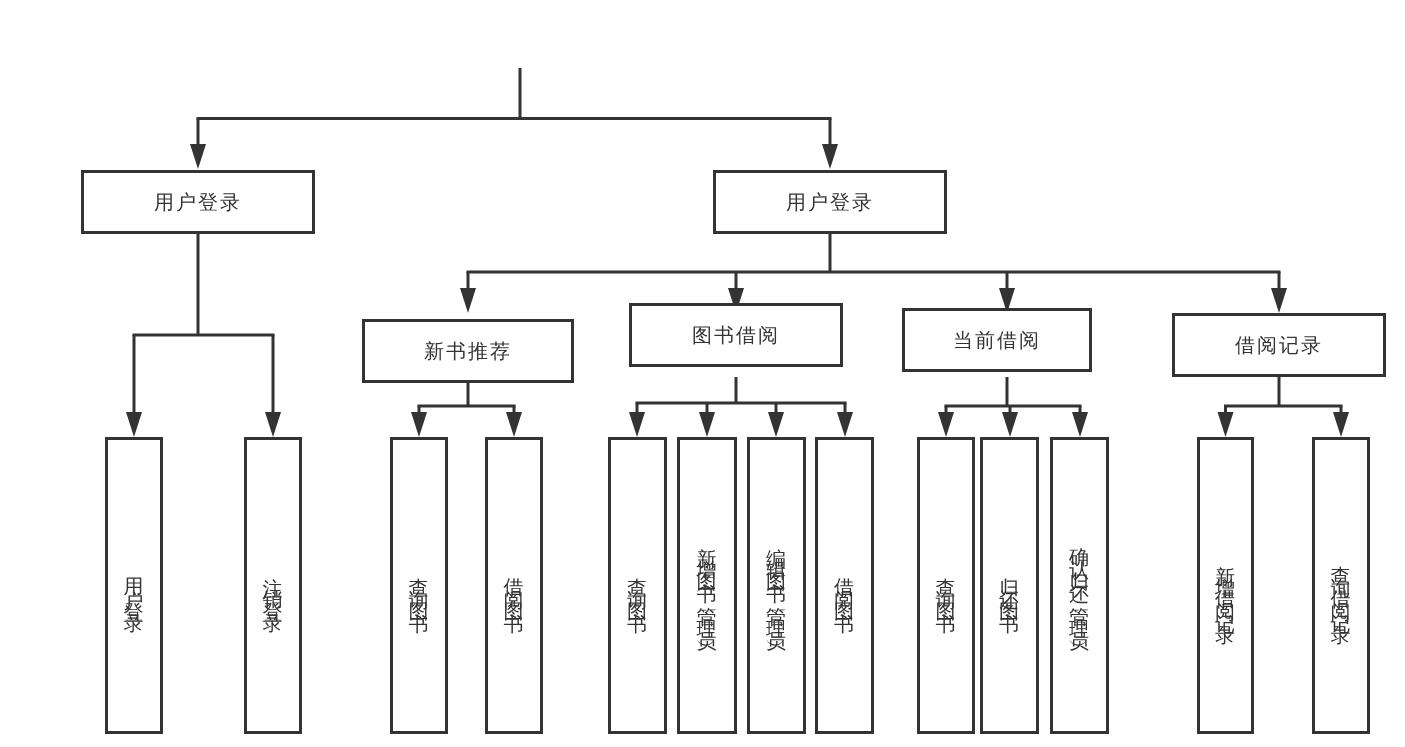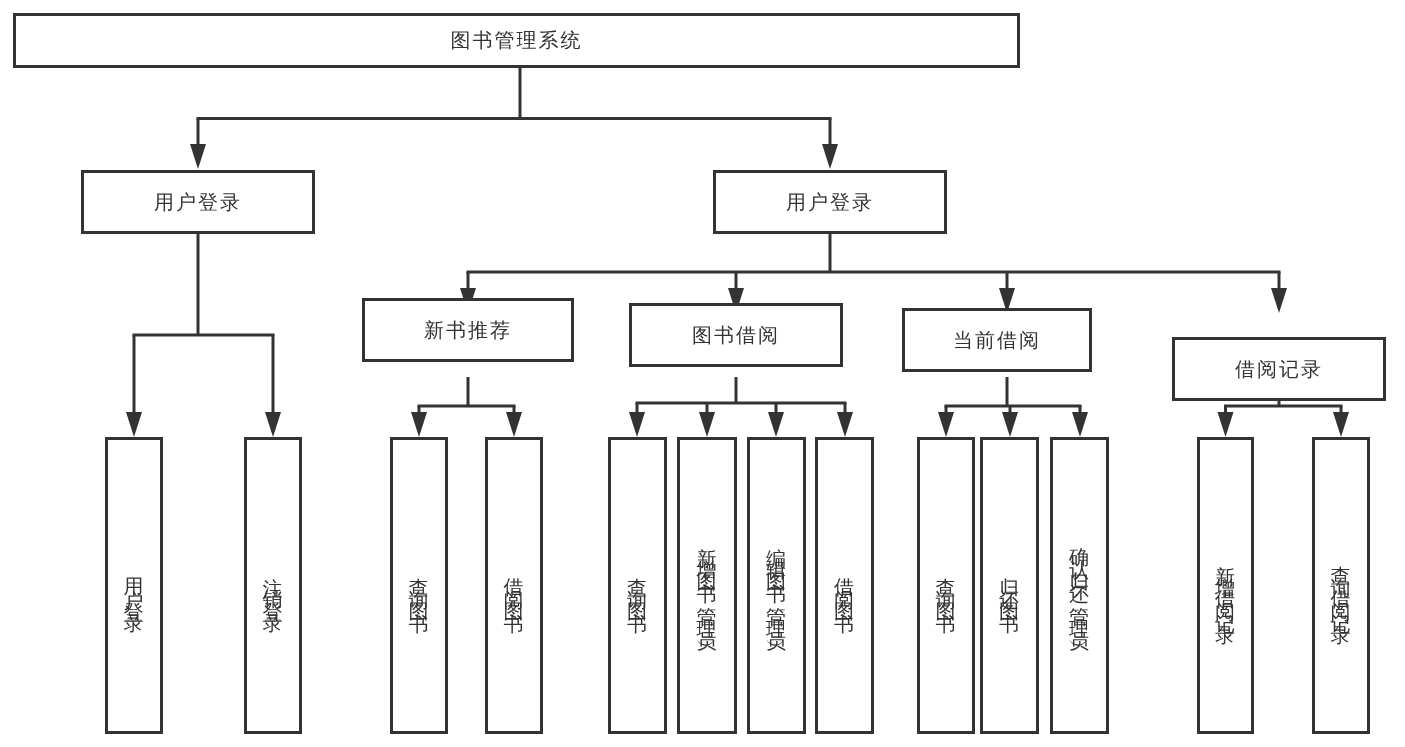--- a/index.html
+++ b/index.html
@@ -114,41 +114,38 @@
       <path d="M776 437 L768 412 L784 412 Z"></path>
       <path d="M845 437 L837 412 L853 412 Z"></path>
       <path d="M946 437 L938 412 L954 412 Z"></path>
       <path d="M1010 437 L1002 412 L1018 412 Z"></path>
       <path d="M1080 437 L1072 412 L1088 412 Z"></path>
       <path d="M1225.5 437 L1217.5 412 L1233.5 412 Z"></path>
       <path d="M1341 437 L1333 412 L1349 412 Z"></path>
     </g>
   </svg>
 
-  <div class="box hbox" style="left:13px; top:13px; width:1007px; height:55px;">
-    <span>图书管理系统</span>
-  </div>
 
   <div class="box hbox" style="left:81px; top:170px; width:234px; height:64px;">
     <span>用户登录</span>
   </div>
   <div class="box hbox" style="left:713px; top:170px; width:234px; height:64px;">
     <span>用户登录</span>
   </div>
 
-  <div class="box hbox" style="left:362px; top:298px; width:212px; height:64px;">
+  <div class="box hbox" style="left:362px; top:319px; width:212px; height:64px;">
     <span>新书推荐</span>
   </div>
   <div class="box hbox" style="left:629px; top:303px; width:214px; height:64px;">
     <span>图书借阅</span>
   </div>
   <div class="box hbox" style="left:902px; top:308px; width:190px; height:64px;">
     <span>当前借阅</span>
   </div>
-  <div class="box hbox" style="left:1172px; top:313px; width:214px; height:64px;margin-top:24px;">
+  <div class="box hbox" style="left:1172px; top:313px; width:214px; height:64px;">
     <span>借阅记录</span>
   </div>
 
   <div class="box vbox" style="left:105px; top:437px; width:58px; height:297px;">
     <span>用户登录</span>
   </div>
   <div class="box vbox" style="left:244px; top:437px; width:58px; height:297px;">
     <span>注销登录</span>
   </div>
 

